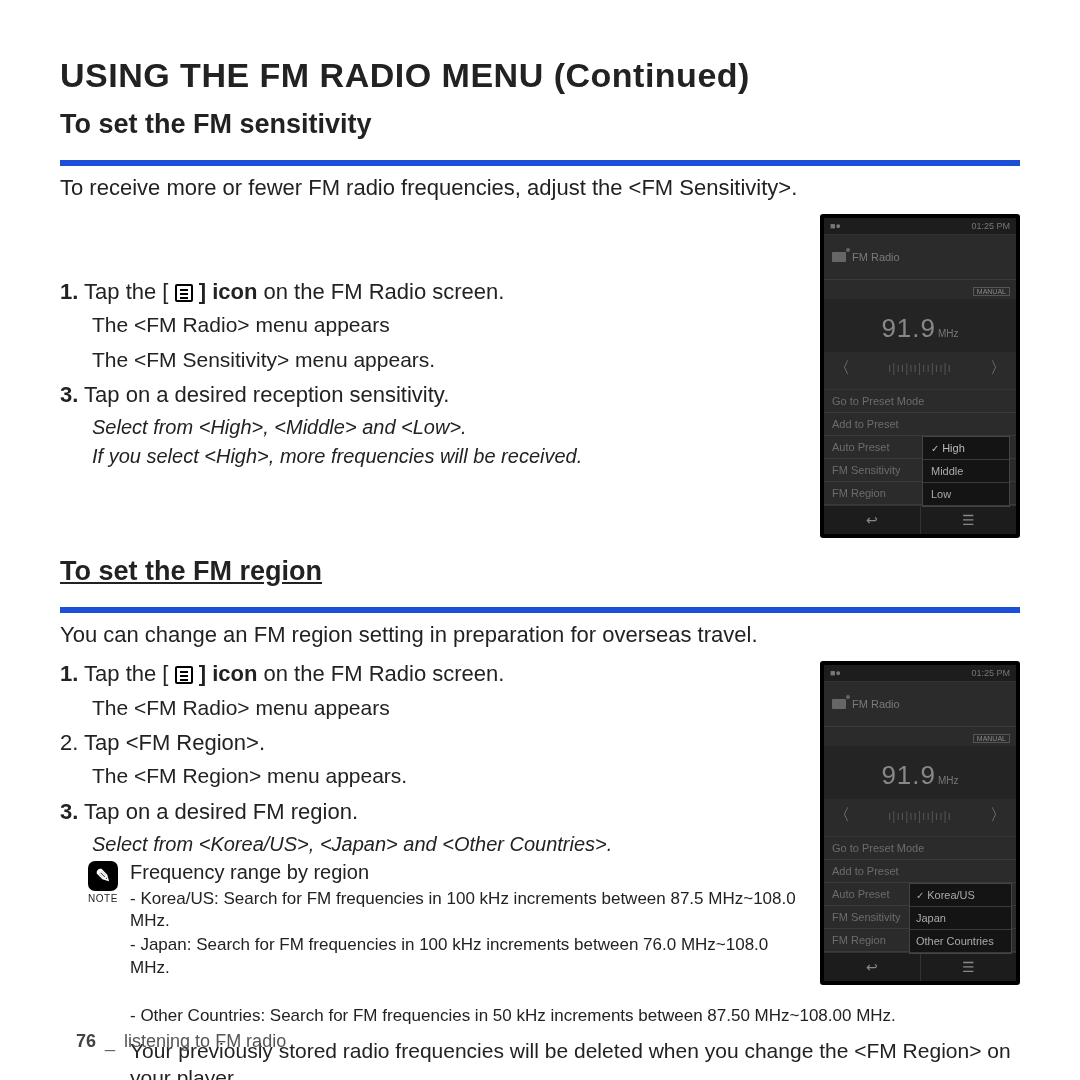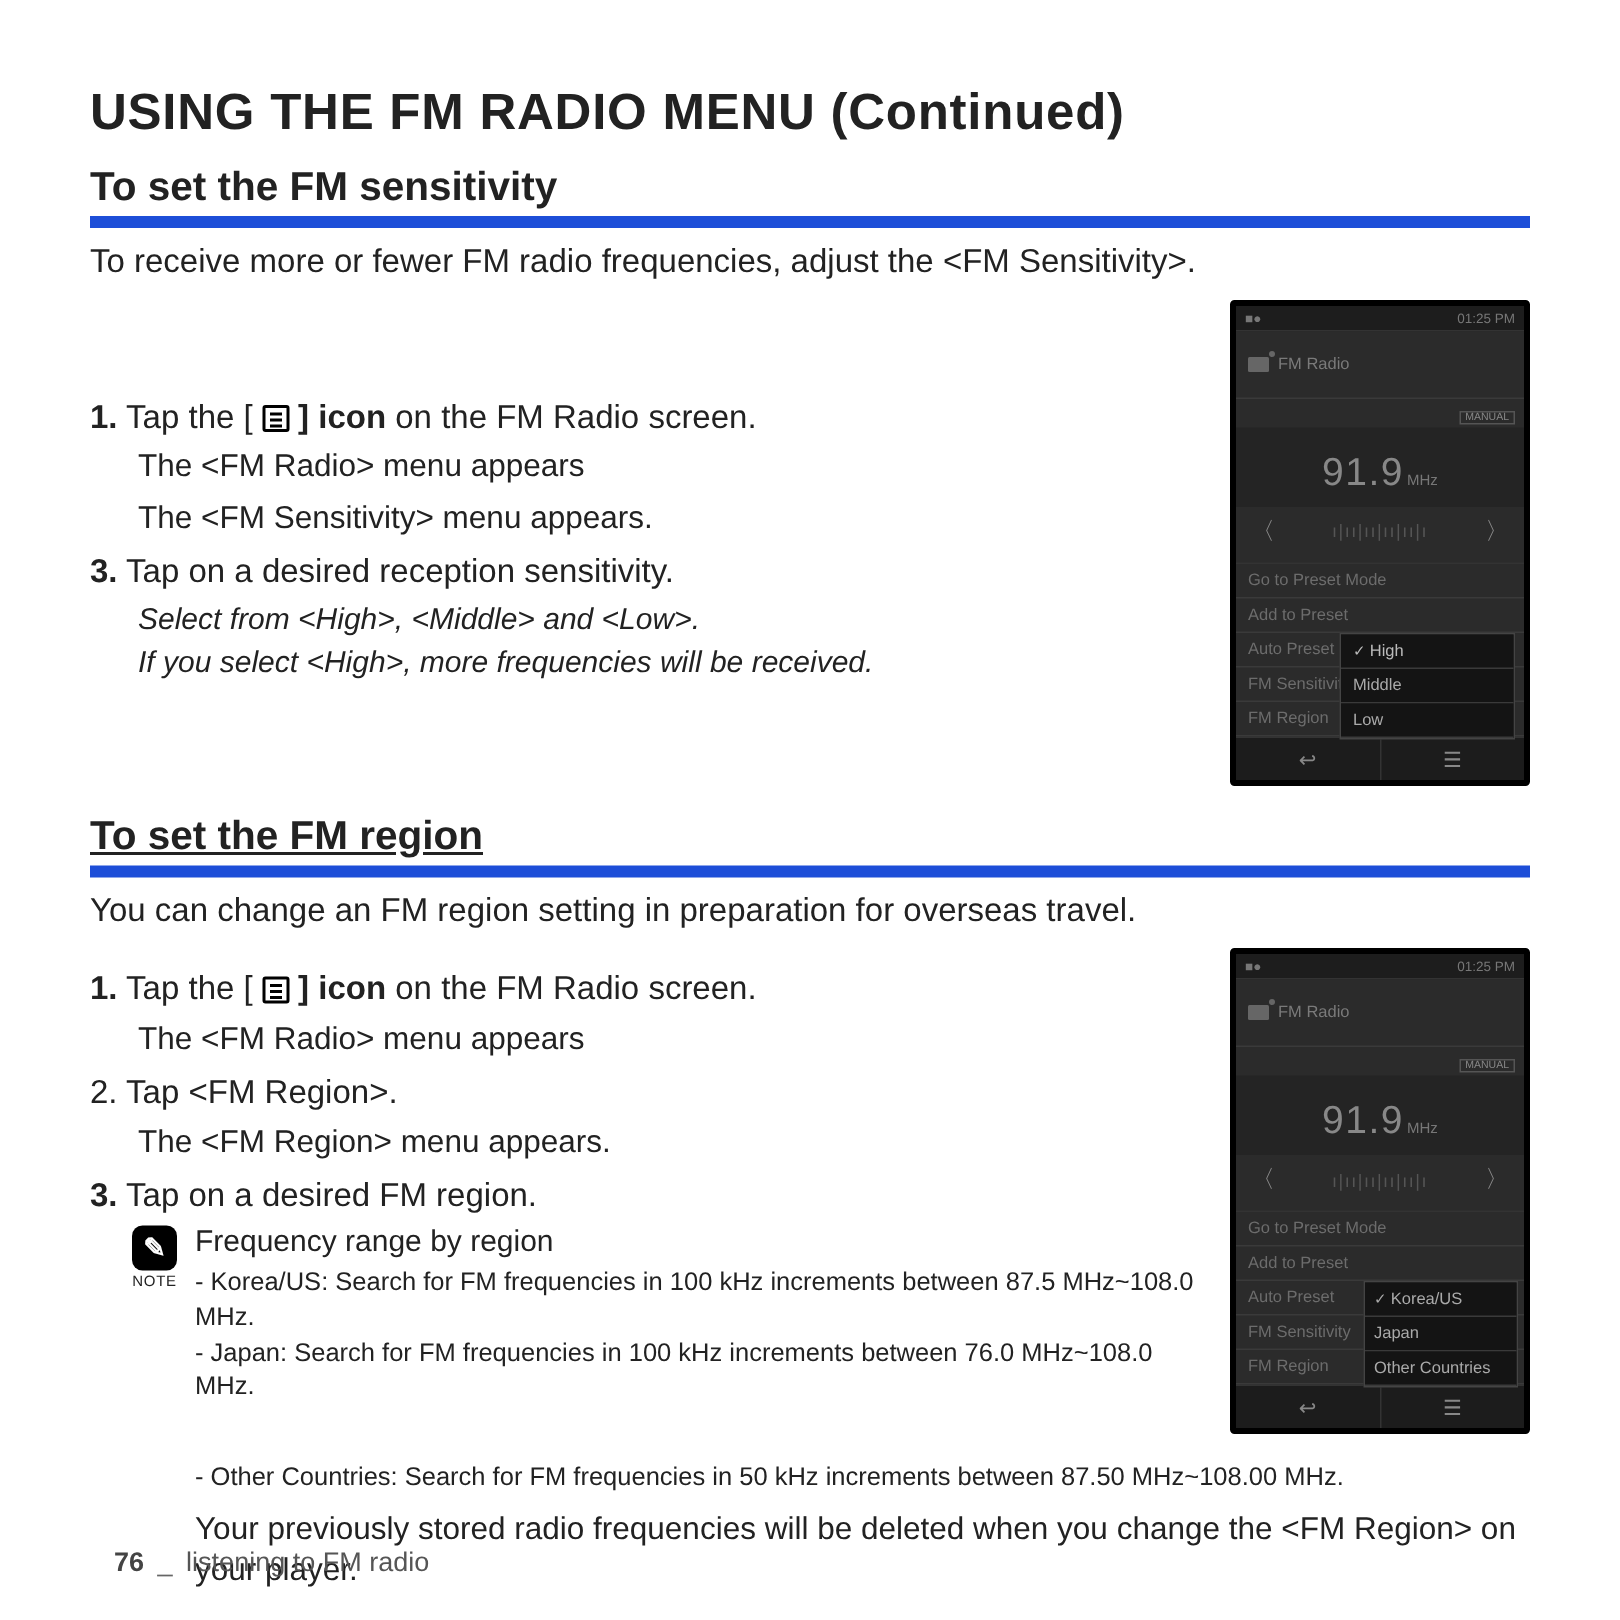--- a/index.html
+++ b/index.html
@@ -14,22 +14,22 @@
   }
   .page-title {
     font-size: 34px;
     font-weight: bold;
     letter-spacing: 0.5px;
     margin-bottom: 14px;
   }
   .section-title {
     font-size: 27px;
     font-weight: bold;
-    border-bottom: 8px solid #1d4ed8;
-    padding-bottom: 4px;
+    border-bottom: 6px solid #1d4ed8;
+    padding-bottom: 20px;
     margin-bottom: 8px;
   }
   .intro {
     font-size: 22px;
     margin-bottom: 12px;
     line-height: 1.25;
   }
   .two-col {
     display: flex;
     gap: 20px;
@@ -82,21 +82,21 @@
   .ph-freq .unit { font-size:10px; margin-left:2px; color:#777; }
   .ph-scale {
     display:flex; justify-content:space-between; align-items:center; padding:6px 10px 10px;
     color:#777;
   }
   .ph-scale .arrow { font-size:16px; color:#888; }
   .ph-scale .ticks { flex:1; text-align:center; font-size:12px; color:#555; letter-spacing:1px; }
   .ph-menu { border-top:1px solid #333; position:relative; }
   .ph-menu .row { padding:4px 8px; font-size:11px; color:#6c6c6c; border-bottom:1px solid #3a3a3a; position:relative; line-height:14px; }
   .ph-popup {
-    position:absolute; right:6px; top:46px; width:117px;
+    position:absolute; right:6px; top:46px; width:88px;
     background:#1a1a1a; border:1px solid #444;
   }
   .ph-popup .prow { padding:5px 8px; font-size:11px; color:#aaa; border-bottom:1px solid #3a3a3a; background:#141414; }
   .ph-popup .prow.sel::before { content:"✓ "; font-size:10px; }
   .ph-popup .prow.sel { color:#bbb; }
 
   .ph-popup2 {
     position:absolute; right:4px; top:46px; width:103px;
     background:#1a1a1a; border:1px solid #444;
   }
@@ -201,20 +201,21 @@
     </div>
     <div class="sub">The &lt;FM Radio&gt; menu appears</div>
 
     <div class="step bold">2.  Tap &lt;FM Region&gt;.</div>
     <div class="sub">The &lt;FM Region&gt; menu appears.</div>
 
     <div class="step">
       <span class="num">3.</span>
       <span>Tap on a desired FM region.</span>
     </div>
+    <div class="sub-item">Select from &lt;Korea/US&gt;, &lt;Japan&gt; and &lt;Other Countries&gt;.</div>
 
     <div class="note-row">
       <div class="note-badge">
         <div class="box">✎</div>
         <div class="txt">NOTE</div>
       </div>
       <div class="note-body">
         <div class="ntitle">Frequency range by region</div>
         <div class="nline">- Korea/US: Search for FM frequencies in 100 kHz increments between 87.5 MHz~108.0 MHz.</div>
         <div class="nline">- Japan: Search for FM frequencies in 100 kHz increments between 76.0 MHz~108.0 MHz.</div>

